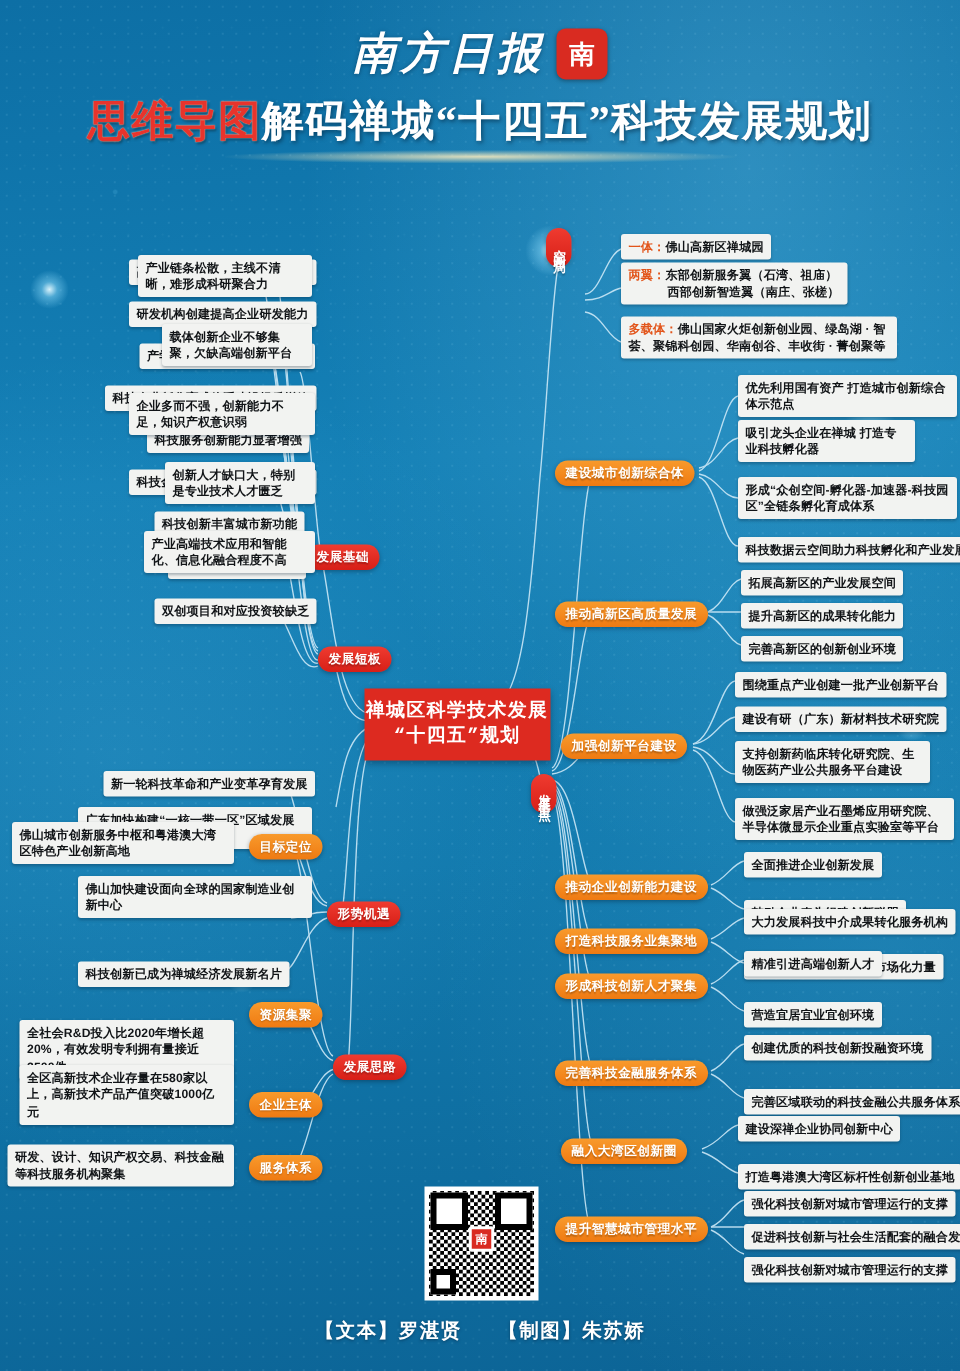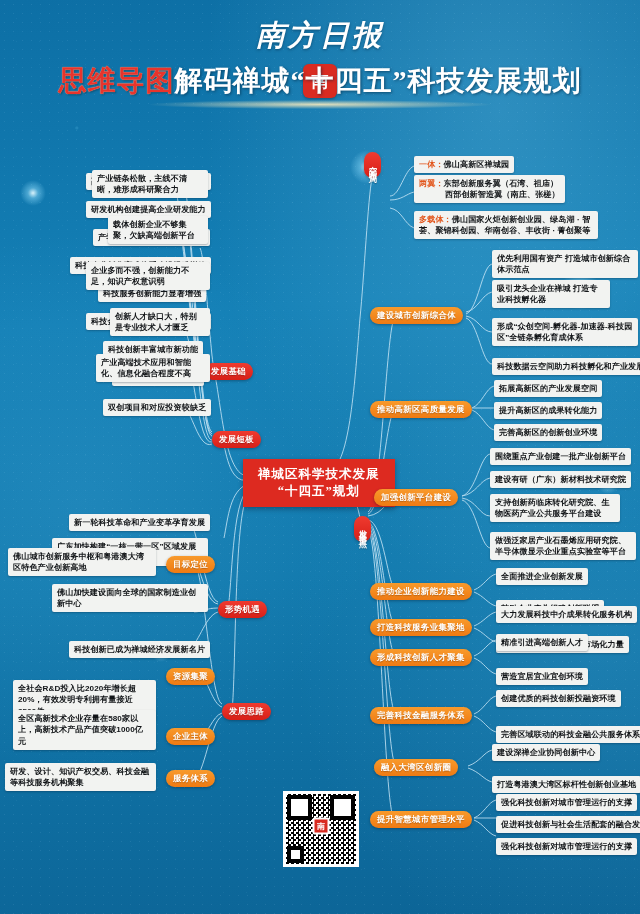--- a/index.html
+++ b/index.html
@@ -33,21 +33,21 @@
   }
   .glow {
     position: absolute; border-radius: 50%;
     background: radial-gradient(circle, rgba(225,248,255,0.95) 0%, rgba(150,225,255,0.45) 28%, rgba(120,200,245,0.0) 70%);
     pointer-events: none;
   }
   
   #header { position: absolute; top: 0; left: 0; width: 640px; height: 118px; }
   #masthead {
     position: absolute; top: 16px; left: 0; width: 640px;
-    display: flex; align-items: center; justify-content: center; gap: 8px; flex-direction: column;
+    display: flex; align-items: center; justify-content: center; gap: 8px;
   }
   #masthead-text {
     font-family: "Liberation Serif", "DejaVu Serif", serif;
     font-weight: bold; font-size: 29px; color: #ffffff;
     letter-spacing: 3px; font-style: italic;
     text-shadow: 0 1px 3px rgba(0,40,70,0.55);
   }
   #masthead-badge {
     width: 34px; height: 34px; border-radius: 6px;
     background: #d92b21; color: #ffffff;
@@ -102,25 +102,25 @@
   .node.red    { background: linear-gradient(180deg,#ef3b30,#d71f17); }
   .node.orange { background: linear-gradient(180deg,#f89a2c,#ef7a12); }
   .node.vert {
     writing-mode: vertical-rl; text-orientation: upright;
     padding: 7px 3px; border-radius: 9px; letter-spacing: 3px;
   }
   #center-node {
     position: absolute;
     background: #dd2a20;
     color: #ffffff;
-    font-family: Liberation Serif, serif;
+    font-family: Liberation Mono, monospace;
     font-weight: bold;
     font-size: 12.5px; line-height: 17px;
     text-align: center;
-    padding: 7px 15px;
+    padding: 7px 1px;
     letter-spacing: 1px;
     box-shadow: 0 2px 5px rgba(0,20,40,0.4);
     white-space: nowrap;
   }
   .leaf .tag { color: #e2551b; }
   .leaf .indent { display: inline-block; width: 26px; }
 
   
   #qr-wrap { position: absolute; left: 283px; top: 791px; width: 76px; height: 76px; background: #ffffff; padding: 3px; }
   #qr { position: relative; width: 70px; height: 70px;
@@ -295,21 +295,21 @@
     <div class="leaf wrap" style="left:108px; top:98px;  width:100px;">载体创新企业不够集聚，欠缺高端创新平台</div>
     <div class="leaf wrap" style="left:110px; top:190px; width:100px;">创新人才缺口大，特别是专业技术人才匮乏</div>
     <div class="leaf wrap" style="left:86px;  top:144px; width:124px;">企业多而不强，创新能力不足，知识产权意识弱</div>
     <div class="leaf wrap" style="left:96px;  top:236px; width:114px;">产业高端技术应用和智能化、信息化融合程度不高</div>
     <div class="leaf" style="left:103px; top:281px;">双创项目和对应投资较缺乏</div>
 
     <div class="node red" style="left:218px; top:483px;">形势机遇</div>
     <div class="leaf" style="left:69px;  top:396px;">新一轮科技革命和产业变革孕育发展</div>
     <div class="leaf wrap" style="left:52px;  top:420px; width:156px;">广东加快构建“一核一带一区”区域发展新格局</div>
     <div class="leaf wrap" style="left:52px;  top:466px; width:156px;">佛山加快建设面向全球的国家制造业创新中心</div>
-    <div class="leaf" style="left:69px;  top:523px;font-family:Liberation Serif, serif;">科技创新已成为禅城经济发展新名片</div>
+    <div class="leaf" style="left:52px;  top:523px;font-family:Liberation Serif, serif;">科技创新已成为禅城经济发展新名片</div>
 
     <div class="node red" style="left:222px; top:585px;">发展思路</div>
 
     <div class="node orange" style="left:166px; top:438px;">目标定位</div>
     <div class="leaf wrap" style="left:8px;   top:430px; width:148px;">佛山城市创新服务中枢和粤港澳大湾区特色产业创新高地</div>
 
     <div class="node orange" style="left:166px; top:550px;">资源集聚</div>
     <div class="leaf wrap" style="left:13px;  top:562px; width:143px;">全社会R&amp;D投入比2020年增长超20%，有效发明专利拥有量接近3500件</div>
 
     <div class="node orange" style="left:166px; top:610px;">企业主体</div>
@@ -366,13 +366,17 @@
 
   </div>
 
   <div id="qr-wrap">
     <div id="qr">
       <div id="qr-corner3"></div>
       <div id="qr-logo">南</div>
     </div>
   </div>
 
+  <div id="credits">
+    <span>【文本】罗湛贤</span>
+    <span>【制图】朱苏娇</span>
+  </div>
 </div>
 
 </body></html>

